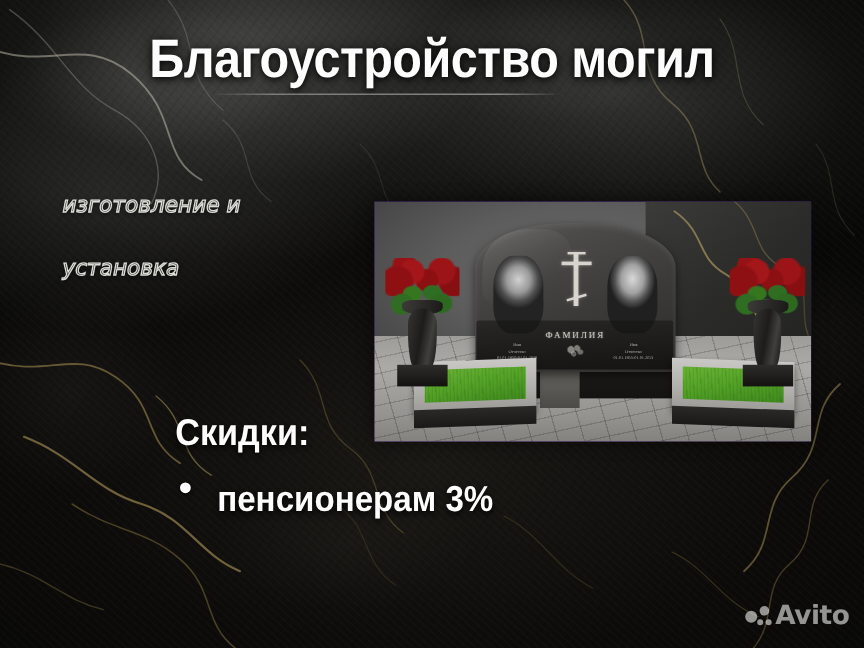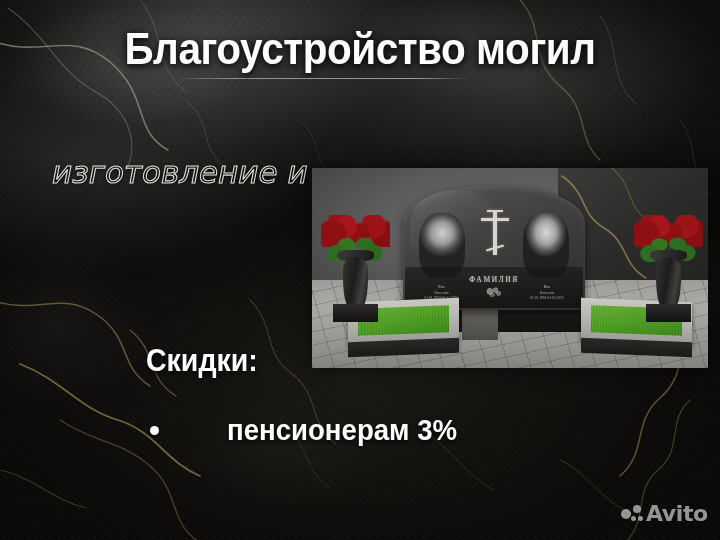--- a/index.html
+++ b/index.html
@@ -67,21 +67,21 @@
     width: 292px; height: 1px;
     background: linear-gradient(90deg, rgba(255,255,255,0) 0%, rgba(225,225,225,0.5) 18%, rgba(235,235,235,0.6) 82%, rgba(255,255,255,0) 100%);
   }
 
   
   .subtitle {
     position: absolute;
     left: 52px; top: 146px;
     width: 262px;
     font-family: "DejaVu Sans", sans-serif;
-    font-size: 31px;
+    font-size: 18px;
     line-height: 52px;
     font-style: italic;
     color: transparent;
     -webkit-text-stroke: 1.1px rgba(238,238,232,0.92);
     text-shadow: 0 1px 4px rgba(0,0,0,0.85);
   }
   .subtitle span { display: block; white-space: nowrap; }
 
   
   .discount-head {
@@ -97,23 +97,21 @@
     text-shadow: 0 2px 6px rgba(0,0,0,0.9);
     white-space: nowrap;
   }
   .bullets {
     position: absolute;
     left: 150px; top: 402px;
     width: 520px;
   }
   .bullet-row {
     display: flex;
-    align-items: center;
     height: 56px;
-    gap: 46px;
   }
   .bullet-dot {
     width: 9px; height: 9px;
     border-radius: 50%;
     background: #ffffff;
     flex: 0 0 auto;
     margin-right: 22px;
     box-shadow: 0 1px 3px rgba(0,0,0,0.85);
   }
   .bullet-text {
@@ -125,21 +123,21 @@
     transform: scaleX(0.92);
     transform-origin: left center;
     text-shadow: 0 2px 6px rgba(0,0,0,0.9);
     white-space: nowrap;
   }
 
   
   .photo {
     position: absolute;
     left: 312px; top: 168px;
-    width: 396px; height: 200px;
+    width: 364px; height: 200px;
     overflow: hidden;
     background: #4c1d95;
     box-shadow: 0 0 14px rgba(0,0,0,0.55);
   }
   .photo-wall {
     position: absolute; inset: 0;
     background:
       radial-gradient(ellipse 70% 60% at 48% 30%, #6e6e6e 0%, #5c5c5c 48%, #4a4a4a 78%, #3e3e3e 100%);
   }
   .photo-wall-r {
@@ -344,20 +342,21 @@
       <path d="M680 120 C 700 146, 686 172, 712 196" stroke="#9b8a5e" stroke-opacity=".2" stroke-width="1"></path>
       <path d="M300 120 C 324 142, 312 166, 338 184" stroke="#b9b2a0" stroke-opacity=".12" stroke-width="1"></path>
     </g>
   </svg>
 
   <div class="title">Благоустройство могил</div>
   <div class="title-underline"></div>
 
   <div class="subtitle">
     <span>изготовление и</span>
+    <span>установка</span>
   </div>
 
   <div class="photo">
     <div class="photo-wall"></div>
     <div class="photo-wall-r"></div>
 
     <svg width="378" height="200" viewBox="0 0 378 200" style="position:absolute;inset:0">
       <g fill="none" stroke-linecap="round">
         <path d="M250 8 C 276 26, 268 46, 292 60 C 316 74, 310 96, 334 110" stroke="#c9ae68" stroke-opacity=".55" stroke-width="1.6"></path>
         <path d="M300 0 C 322 18, 314 40, 338 54" stroke="#b89f5c" stroke-opacity=".35" stroke-width="1.1"></path>

